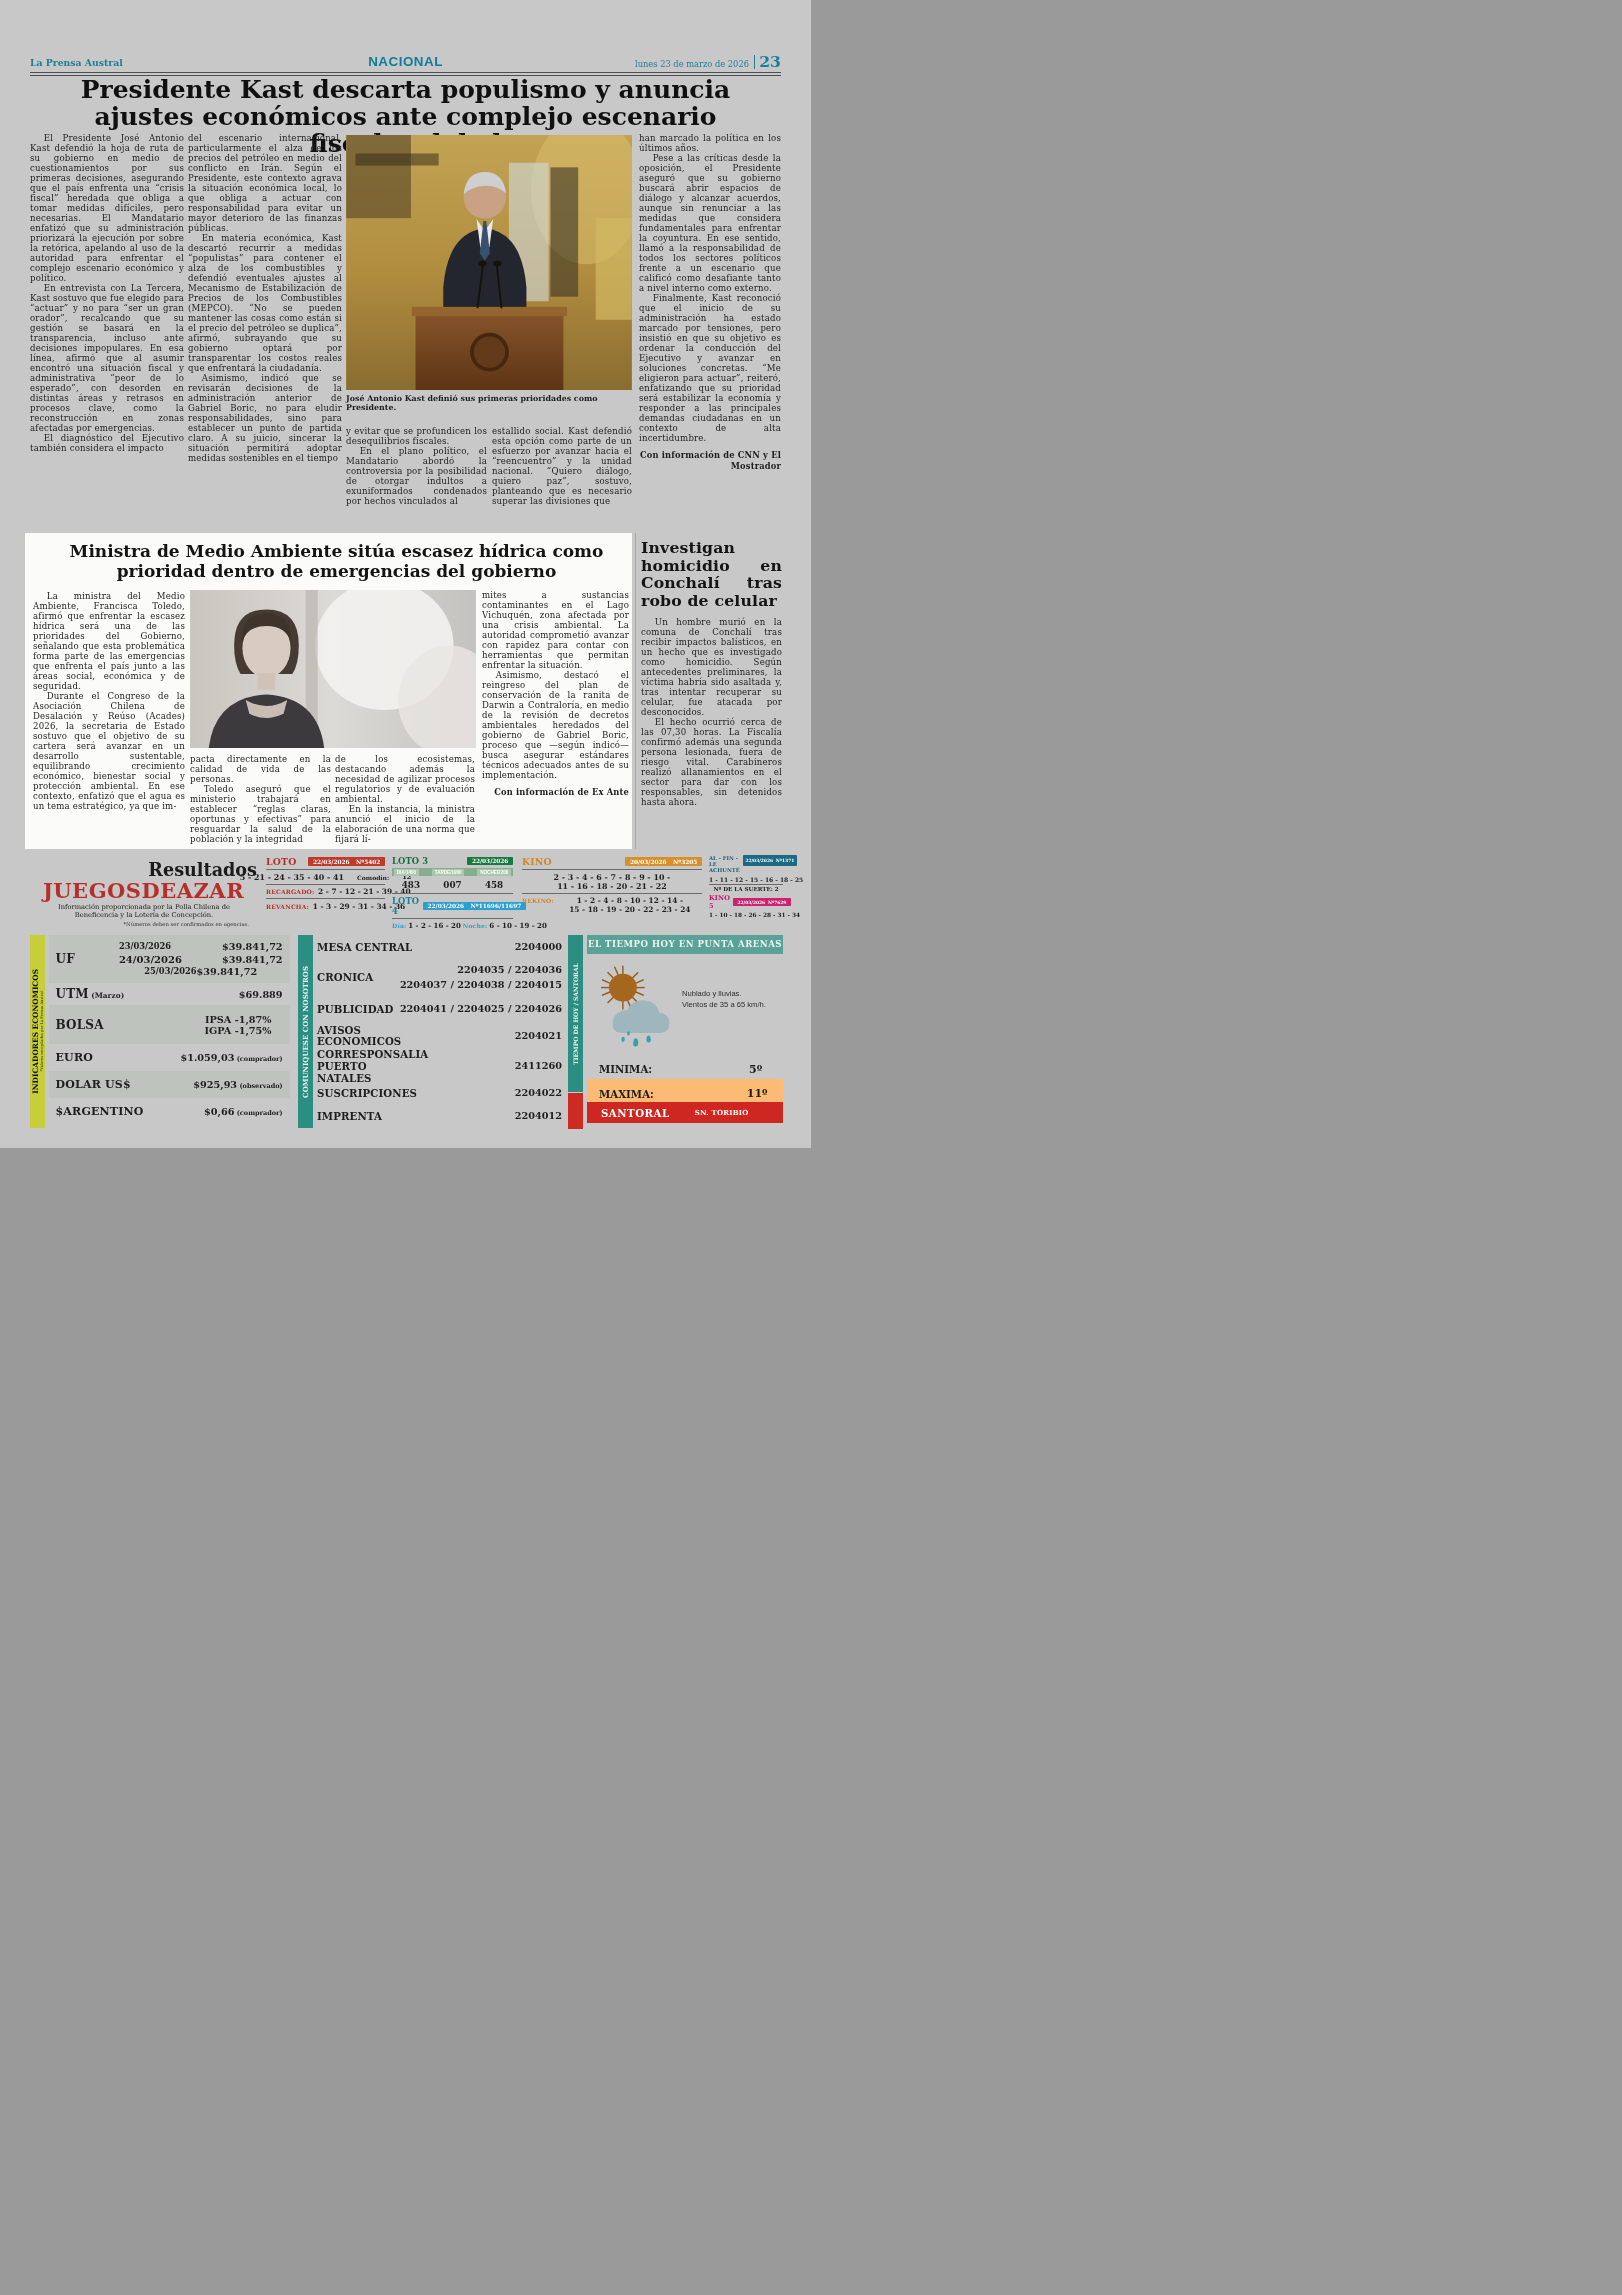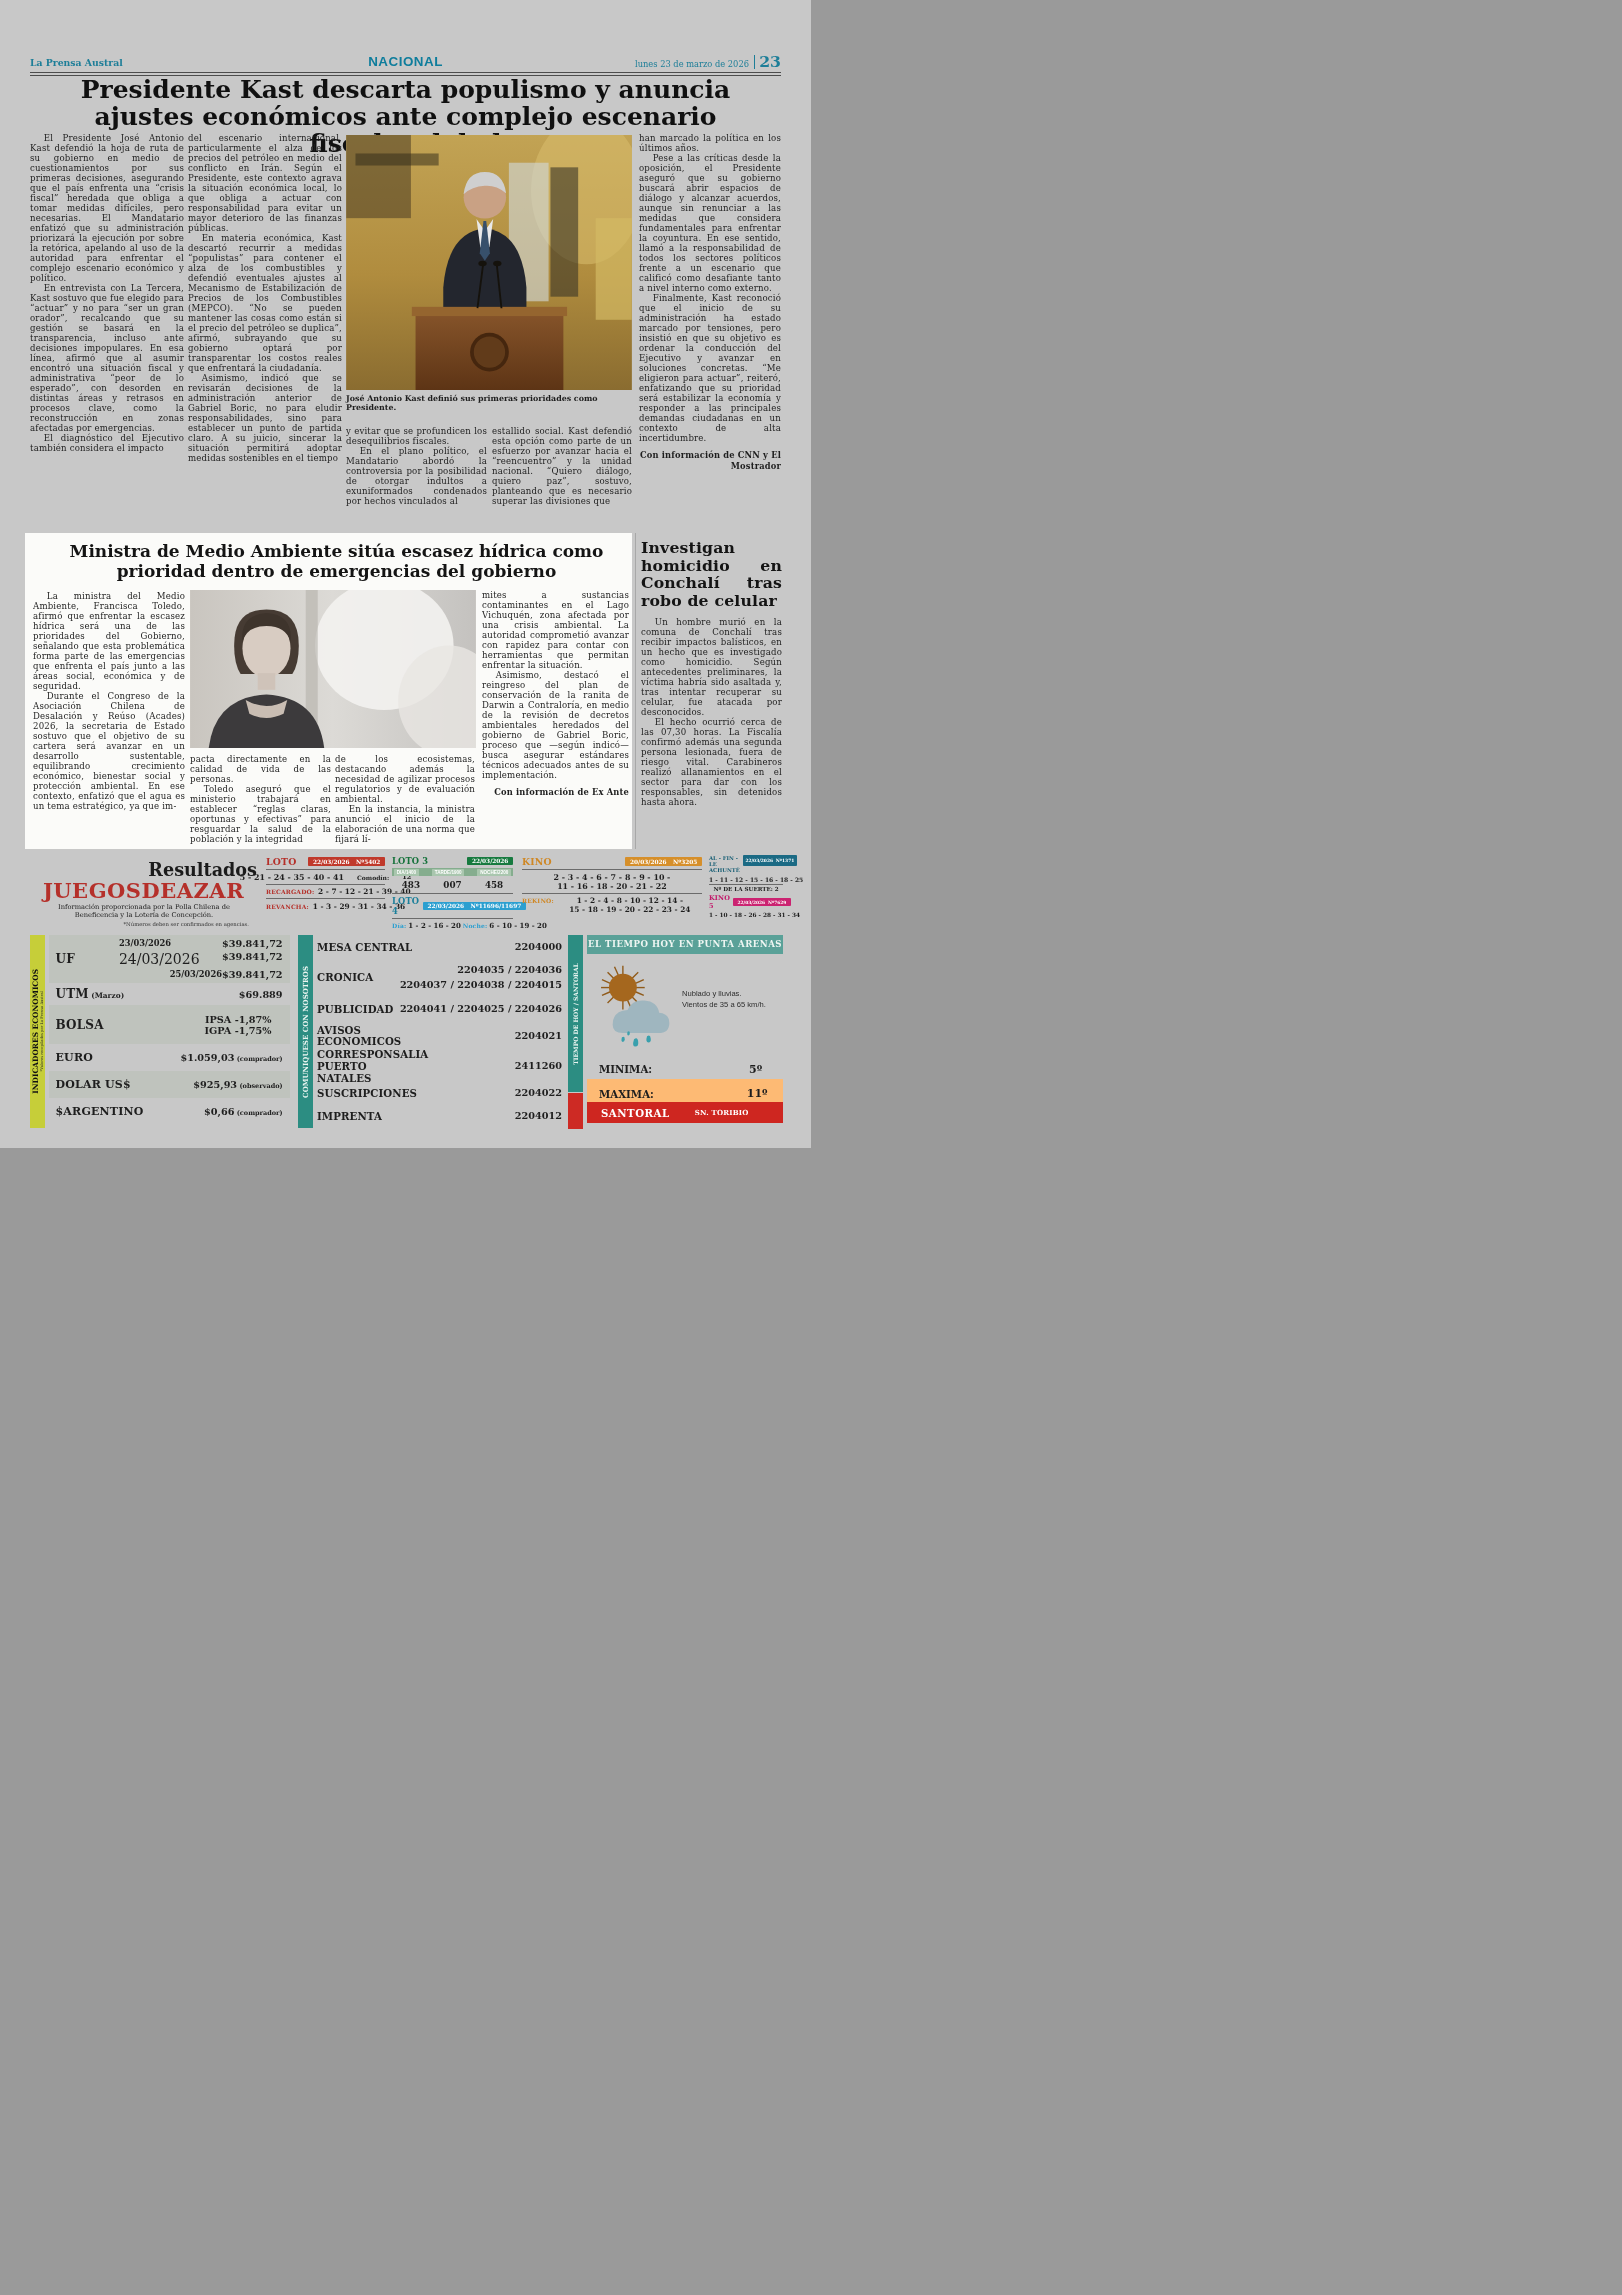--- a/index.html
+++ b/index.html
@@ -311,24 +311,24 @@
   </div>
   <div style="position:absolute;left:49px;top:935px;width:241px;height:193px;">
     <div class="ind-row stripe" style="height:48px;">
       <div class="ind-label" style="width:56px;padding-left:6.5px;">UF</div>
       <div style="flex:1;">
         <div style="display:flex;justify-content:space-between;padding:0.9px 7.4px;">
           <span style="font-weight:bold;font-size:8.3px;">23/03/2026</span>
           <span class="ind-val">$39.841,72</span>
         </div>
         <div style="display:flex;justify-content:space-between;padding:0.9px 7.4px;">
-          <span style="font-weight:normal;font-size:14px;">24/03/2026</span>
+          <span style="font-weight:bold;font-size:10px;">24/03/2026</span>
           <span class="ind-val">$39.841,72</span>
         </div>
-        <div style="display:flex;justify-content:flex-end;padding:0.9px 7.4px;">
+        <div style="display:flex;justify-content:center;padding:0.9px 7.4px;">
           <span style="font-weight:bold;font-size:8.3px;">25/03/2026</span>
           <span class="ind-val">$39.841,72</span>
         </div>
       </div>
     </div>
     <div class="ind-row" style="height:22px;justify-content:space-between;padding-right:7.4px;">
       <span style="padding-left:6.5px;"><span class="ind-label">UTM</span>
         <span style="font-weight:bold;font-size:7.4px;">(Marzo)</span></span>
       <span class="ind-val">$69.889</span>
     </div>

